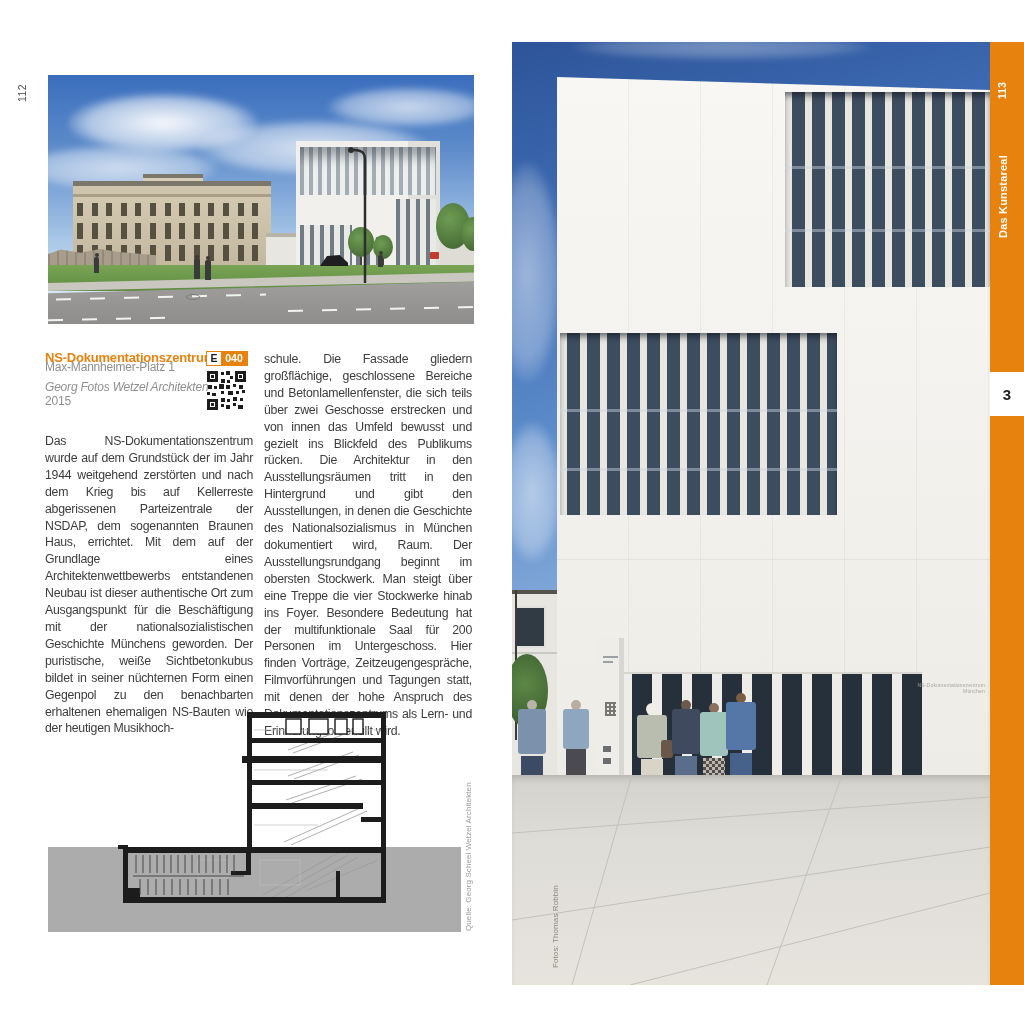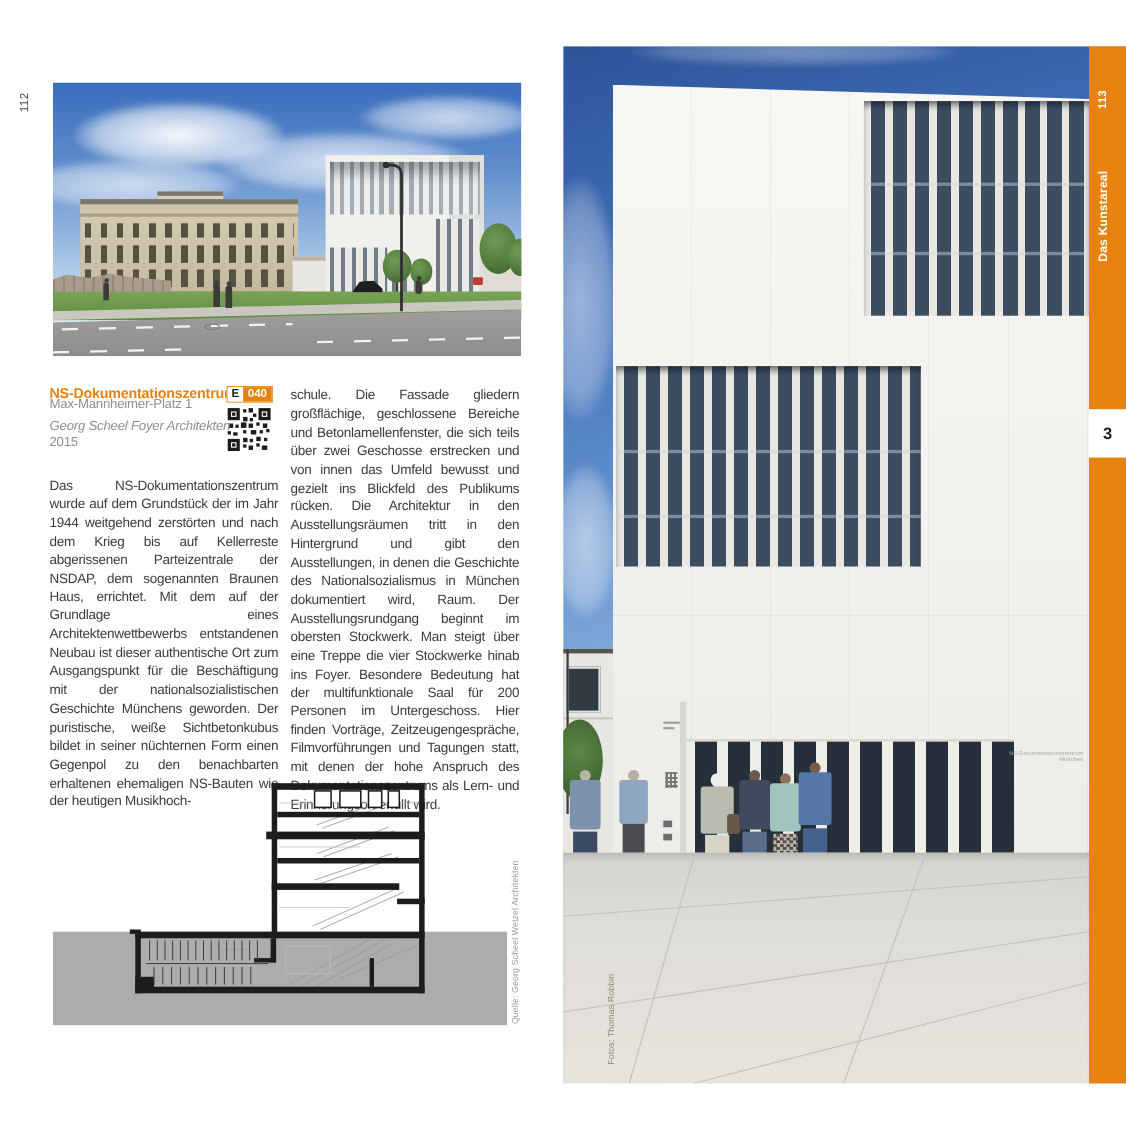--- a/index.html
+++ b/index.html
@@ -206,21 +206,21 @@
         <rect x="27" y="27" width="4" height="4"></rect>
         <rect x="34" y="28" width="3" height="3"></rect>
       <rect x="15" y="34" width="3" height="3"></rect>
         <rect x="20" y="35" width="4" height="4"></rect>
         <rect x="27" y="33" width="3" height="3"></rect>
         <rect x="32" y="35" width="5" height="4"></rect>
     </g>
   </svg>
 </div>
 <div class="abs entry-line" style="top:360px;">Max-Mannheimer-Platz 1</div>
-<div class="abs entry-line" style="top:380px;font-style:italic;">Georg Scheel Foyer Architekten</div>
+<div class="abs entry-line" style="top:380px;font-style:italic;">Georg Fotos Wetzel Architekten</div>
 <div class="abs entry-line" style="top:394px;">2015</div>
 
 <div class="abs col col1">Das NS-Dokumentationszentrum wurde auf dem Grundstück der im Jahr 1944 weitgehend zerstörten und nach dem Krieg bis auf Kellerreste abgerissenen Parteizentrale der NSDAP, dem sogenannten Braunen Haus, errichtet. Mit dem auf der Grundlage eines Architektenwettbewerbs entstandenen Neubau ist dieser authentische Ort zum Ausgangspunkt für die Beschäftigung mit der nationalsozialistischen Geschichte Münchens geworden. Der puristische, weiße Sichtbetonkubus bildet in seiner nüchternen Form einen Gegenpol zu den benachbarten erhaltenen ehemaligen NS-Bauten wie der heutigen Musikhoch-</div>
 <div class="abs col col2">schule. Die Fassade gliedern großflächige, geschlossene Bereiche und Betonlamellenfenster, die sich teils über zwei Geschosse erstrecken und von innen das Umfeld bewusst und gezielt ins Blickfeld des Publikums rücken. Die Architektur in den Ausstellungsräumen tritt in den Hintergrund und gibt den Ausstellungen, in denen die Geschichte des Nationalsozialismus in München dokumentiert wird, Raum. Der Ausstellungsrundgang beginnt im obersten Stockwerk. Man steigt über eine Treppe die vier Stockwerke hinab ins Foyer. Besondere Bedeutung hat der multifunktionale Saal für 200 Personen im Untergeschoss. Hier finden Vorträge, Zeitzeugengespräche, Filmvorführungen und Tagungen statt, mit denen der hohe Anspruch des Dokumentationszentrums als Lern- und Erinnerungsort erfüllt wird.</div>
 
 <svg class="abs" style="left:48px;top:690px;" width="413" height="245" viewBox="0 0 413 245">
   <rect x="0" y="157" width="413" height="85" fill="#ACACAC"></rect>
 
   <g stroke="#9a9a9a" stroke-width="0.8" fill="none">
     <path d="M240,60 L300,38 M245,63 L305,41"></path>

